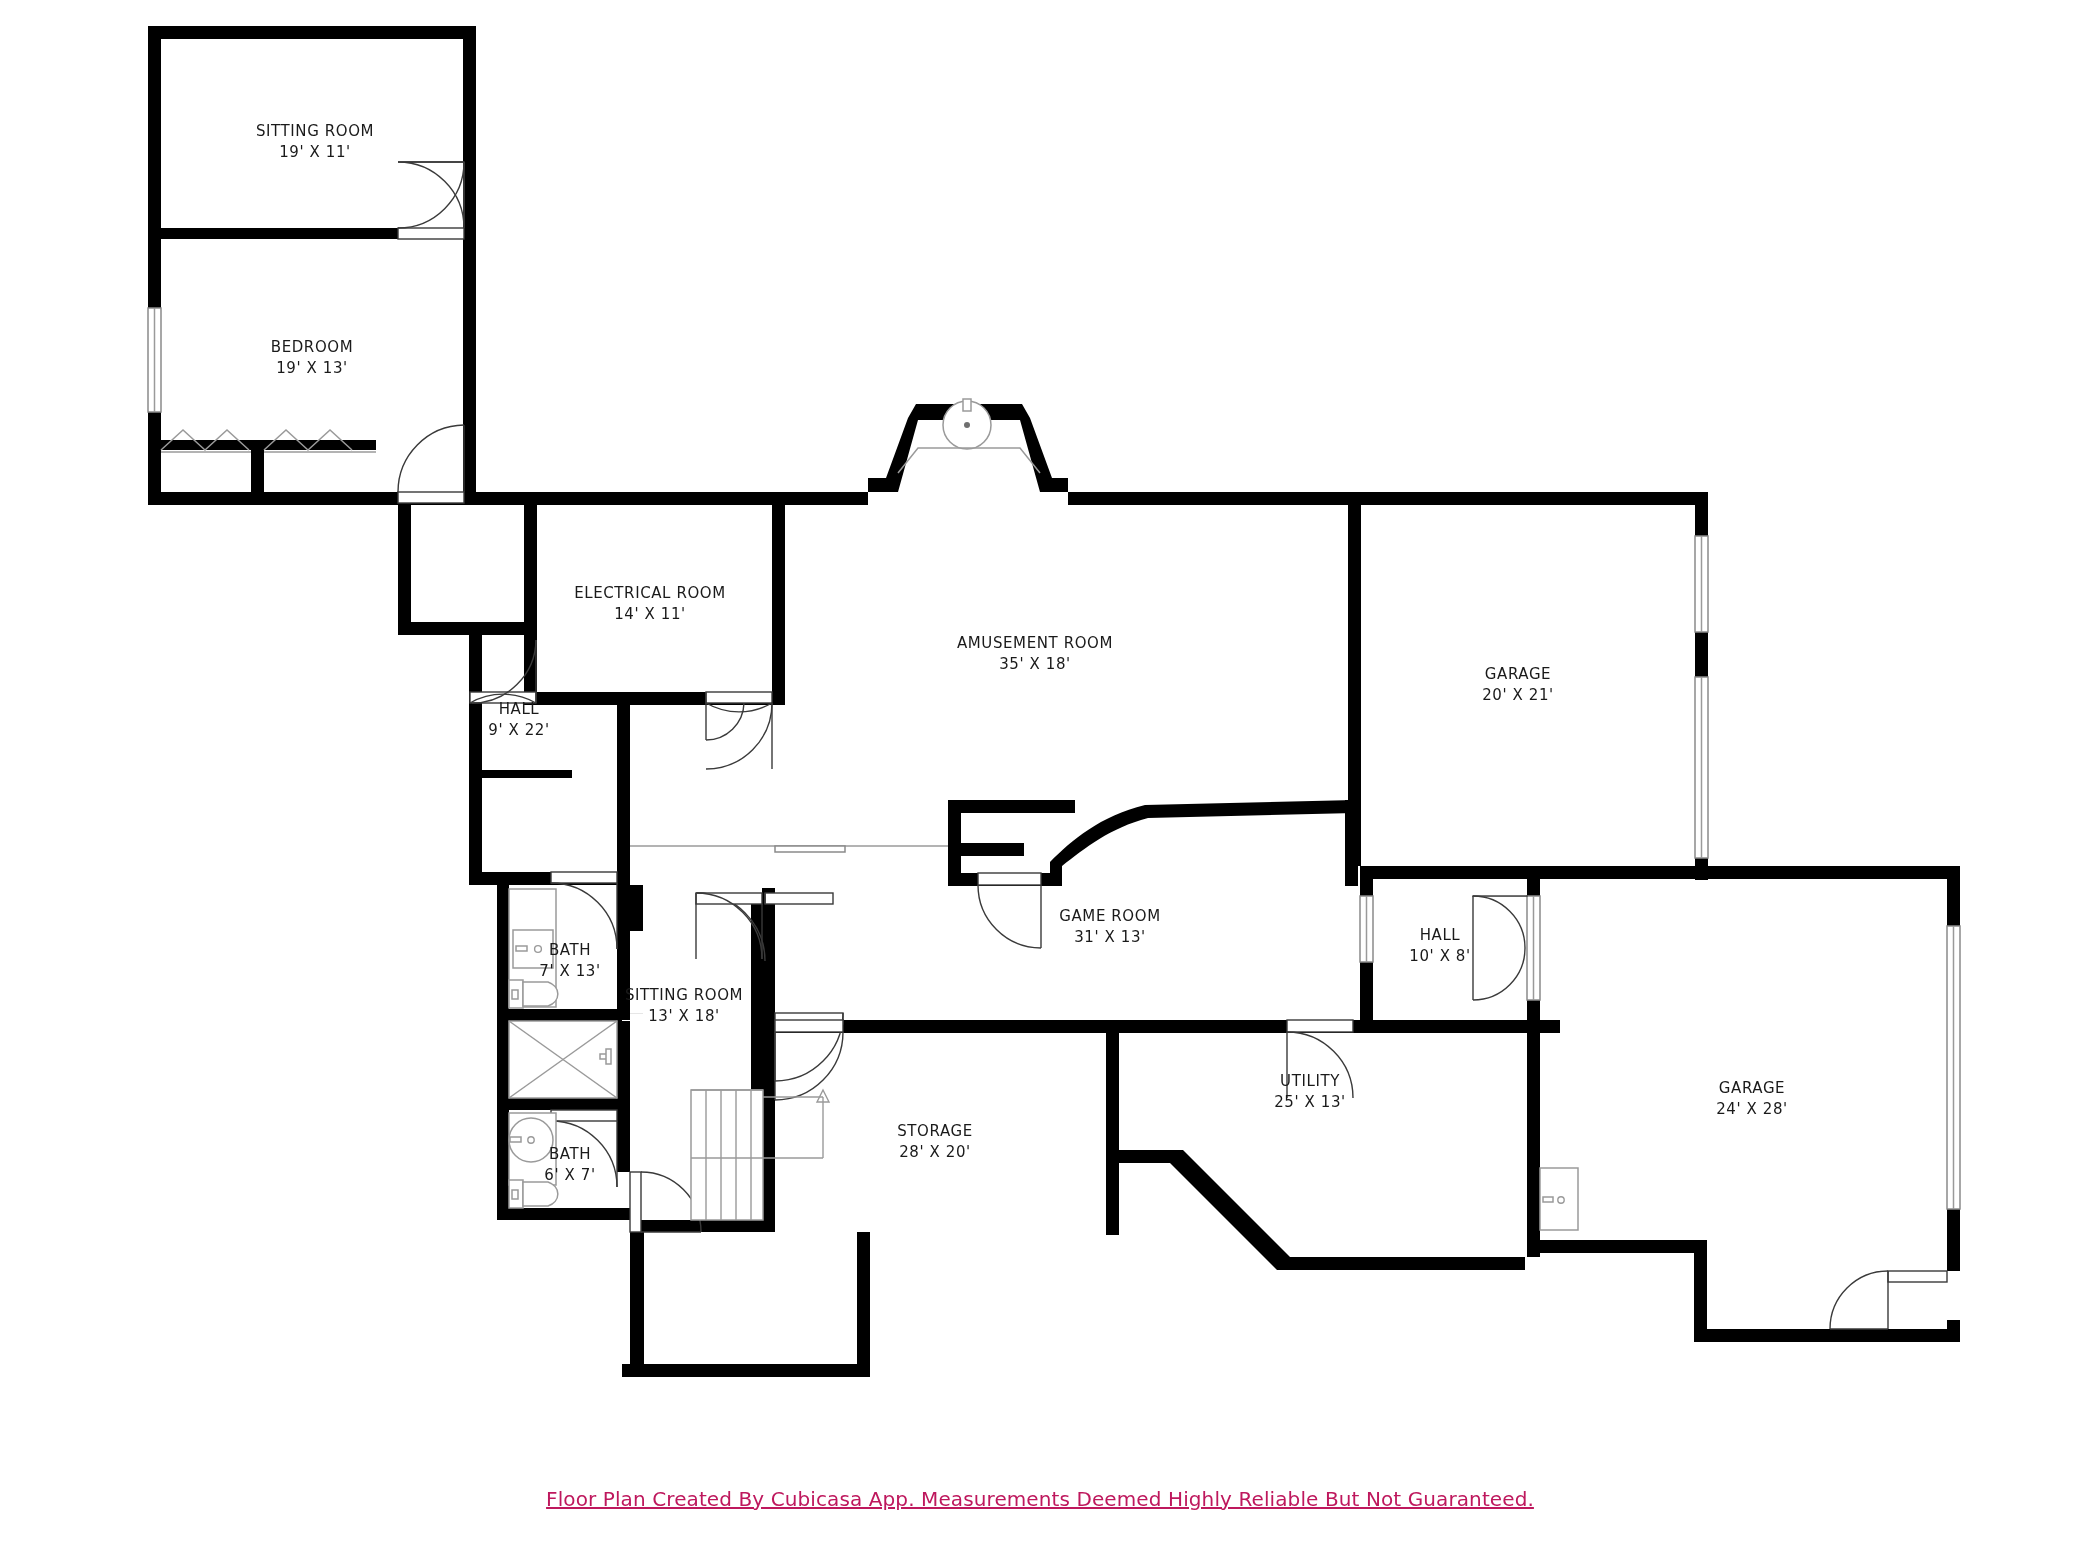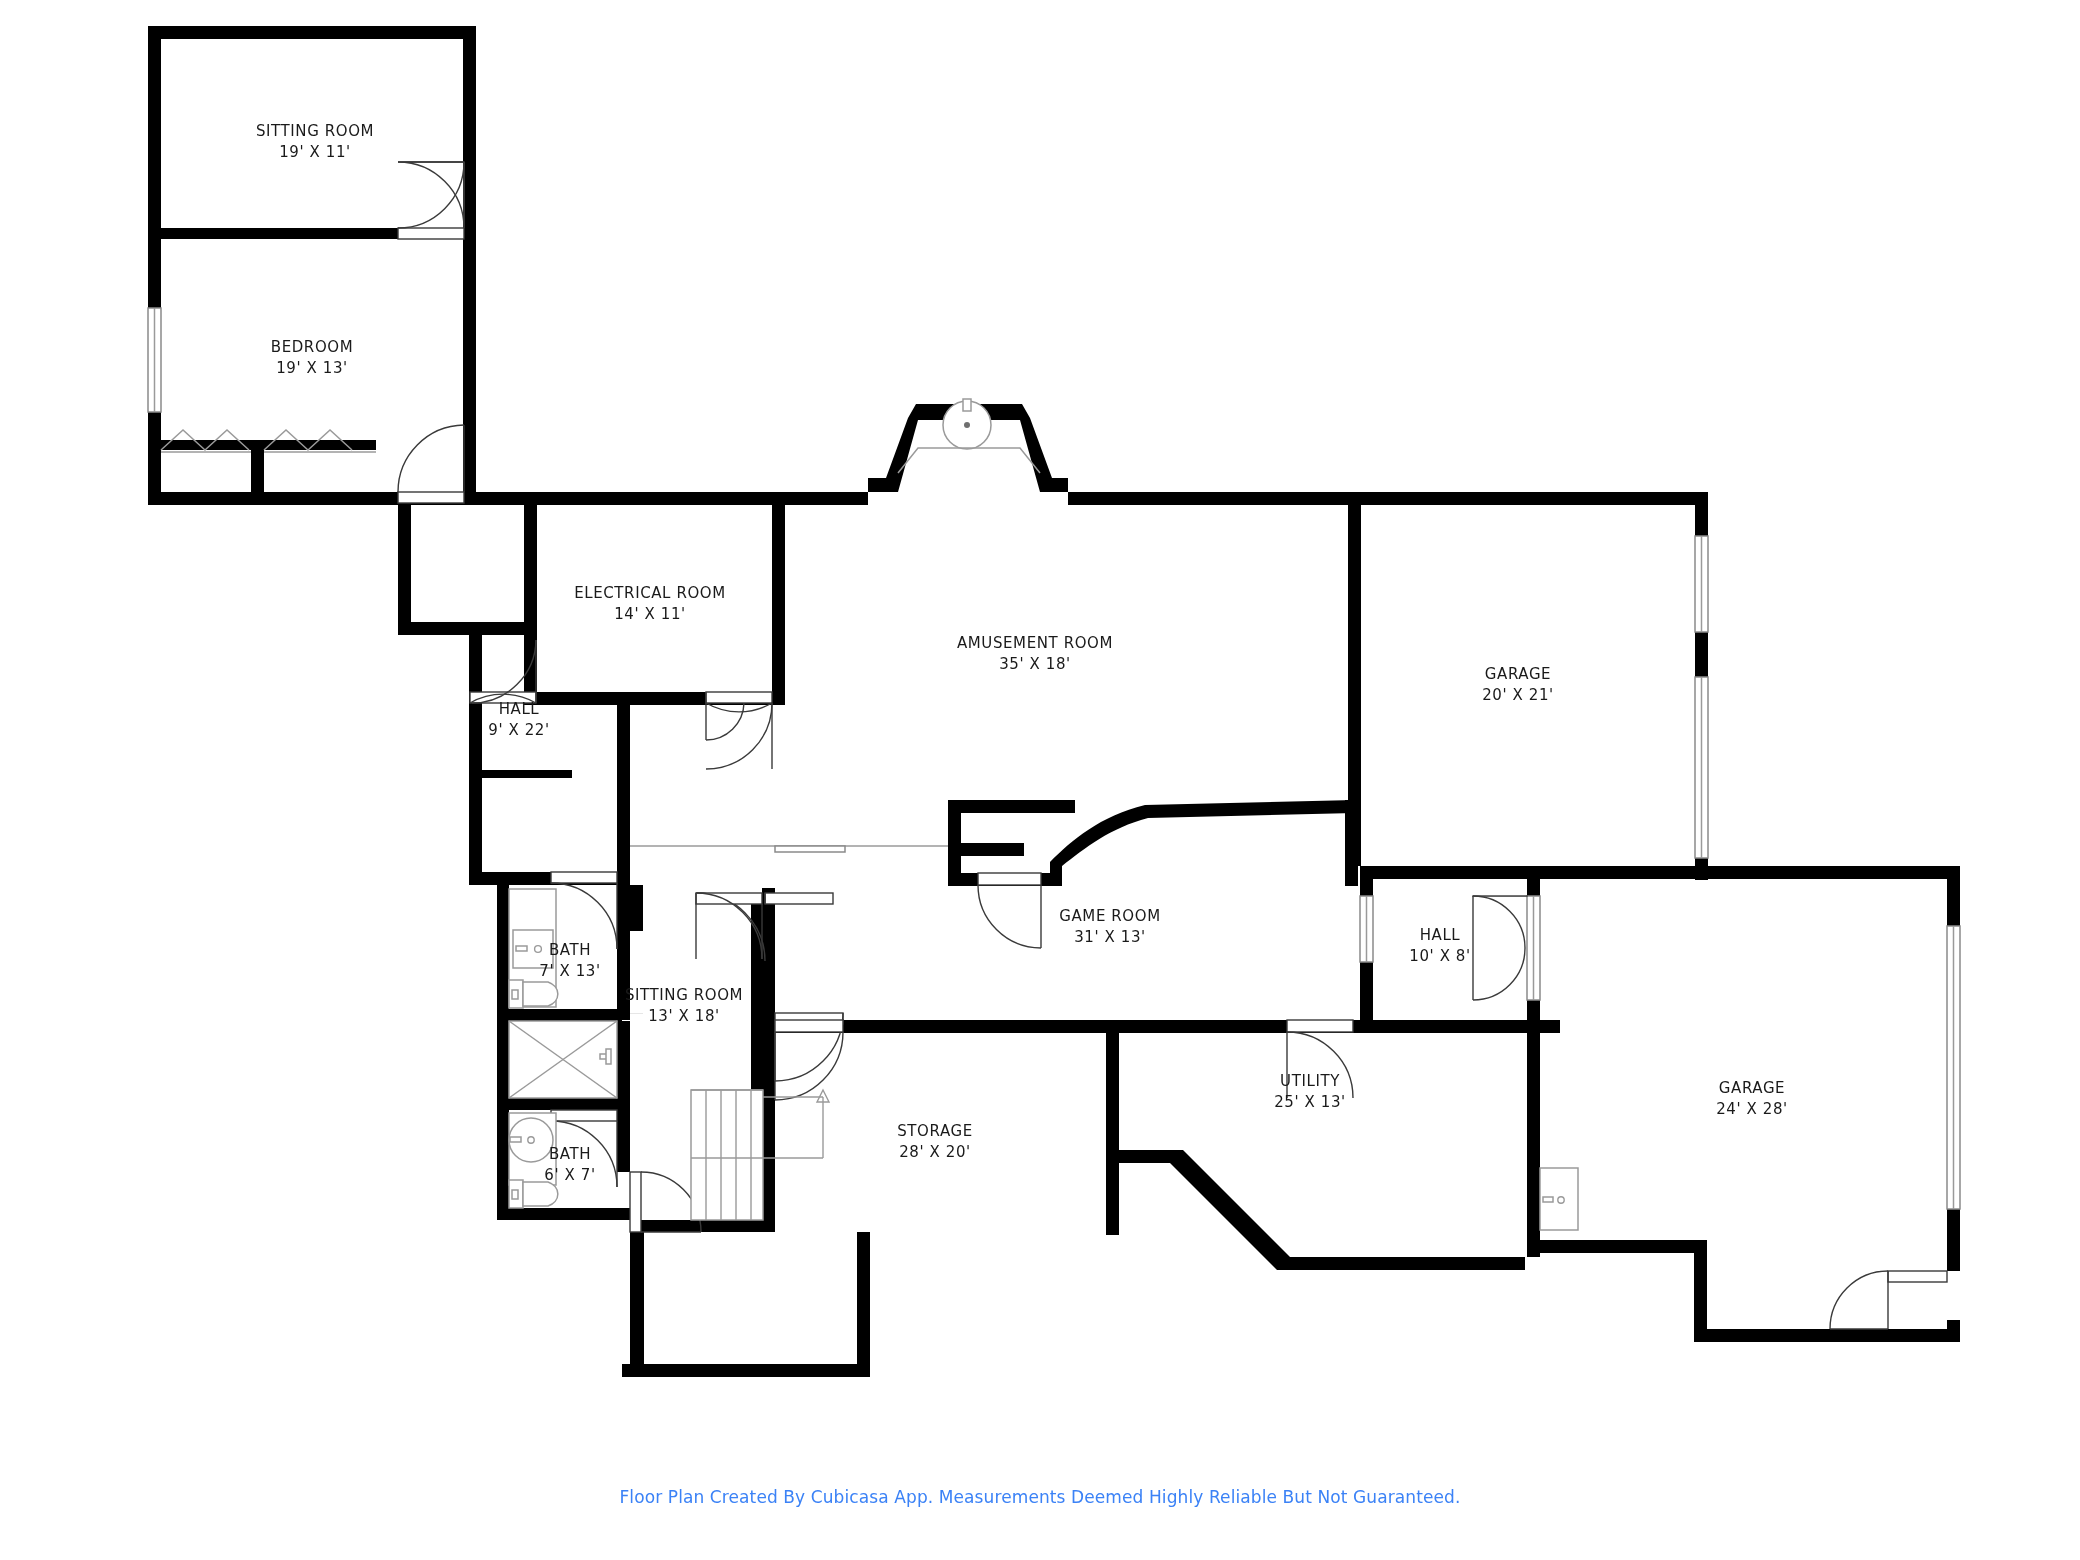--- a/index.html
+++ b/index.html
@@ -73,23 +73,24 @@
     text-anchor: middle;
     letter-spacing: 0.6px;
   }
   #caption {
     position: absolute;
     left: 0;
     right: 0;
     top: 1487px;
     text-align: center;
     font-family: "DejaVu Sans", "Liberation Sans", sans-serif;
-    font-size: 17px;
-    color: #3b82f6;
+    font-size: 20px;
+    color: #be185d;
     letter-spacing: 0.1px;
+    text-decoration: underline;
   }
 </style>
 </head>
 <body>
 
 <div id="floorplan-root">
 
 <svg id="plan" viewBox="0 0 2080 1560" xmlns="http://www.w3.org/2000/svg">
 
   <rect x="0" y="0" width="2080" height="1560" fill="#ffffff"></rect>

